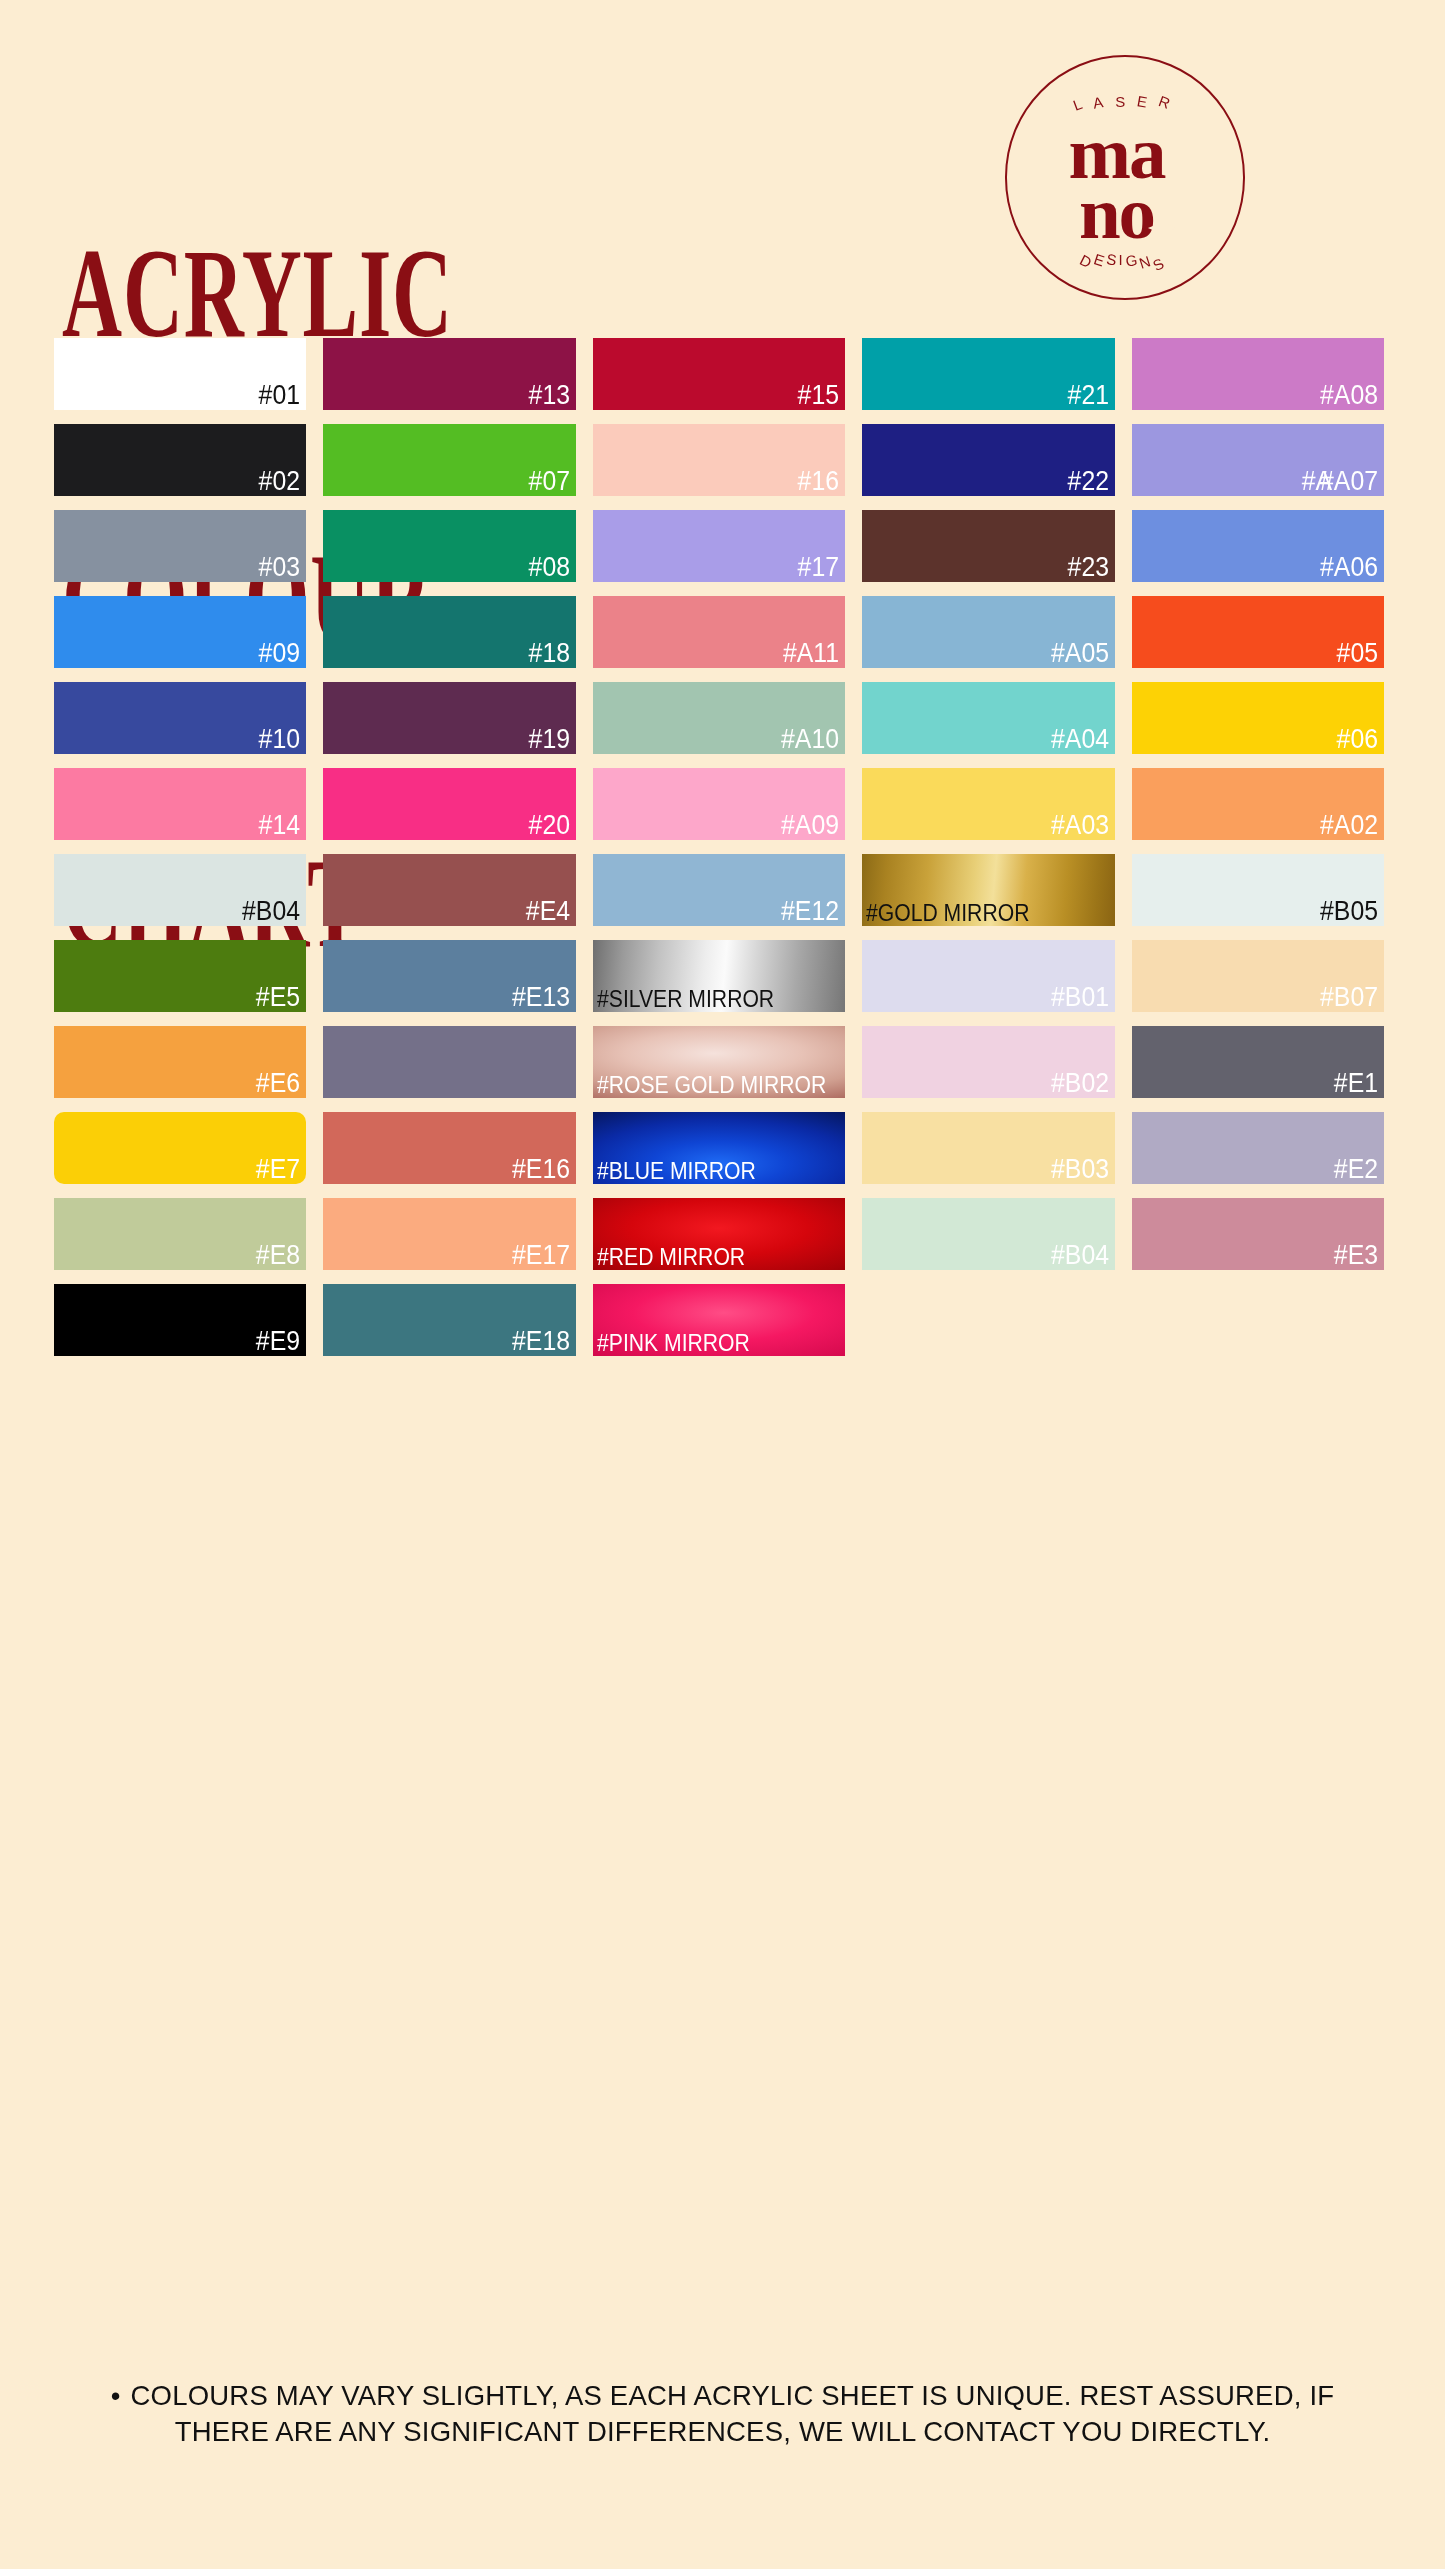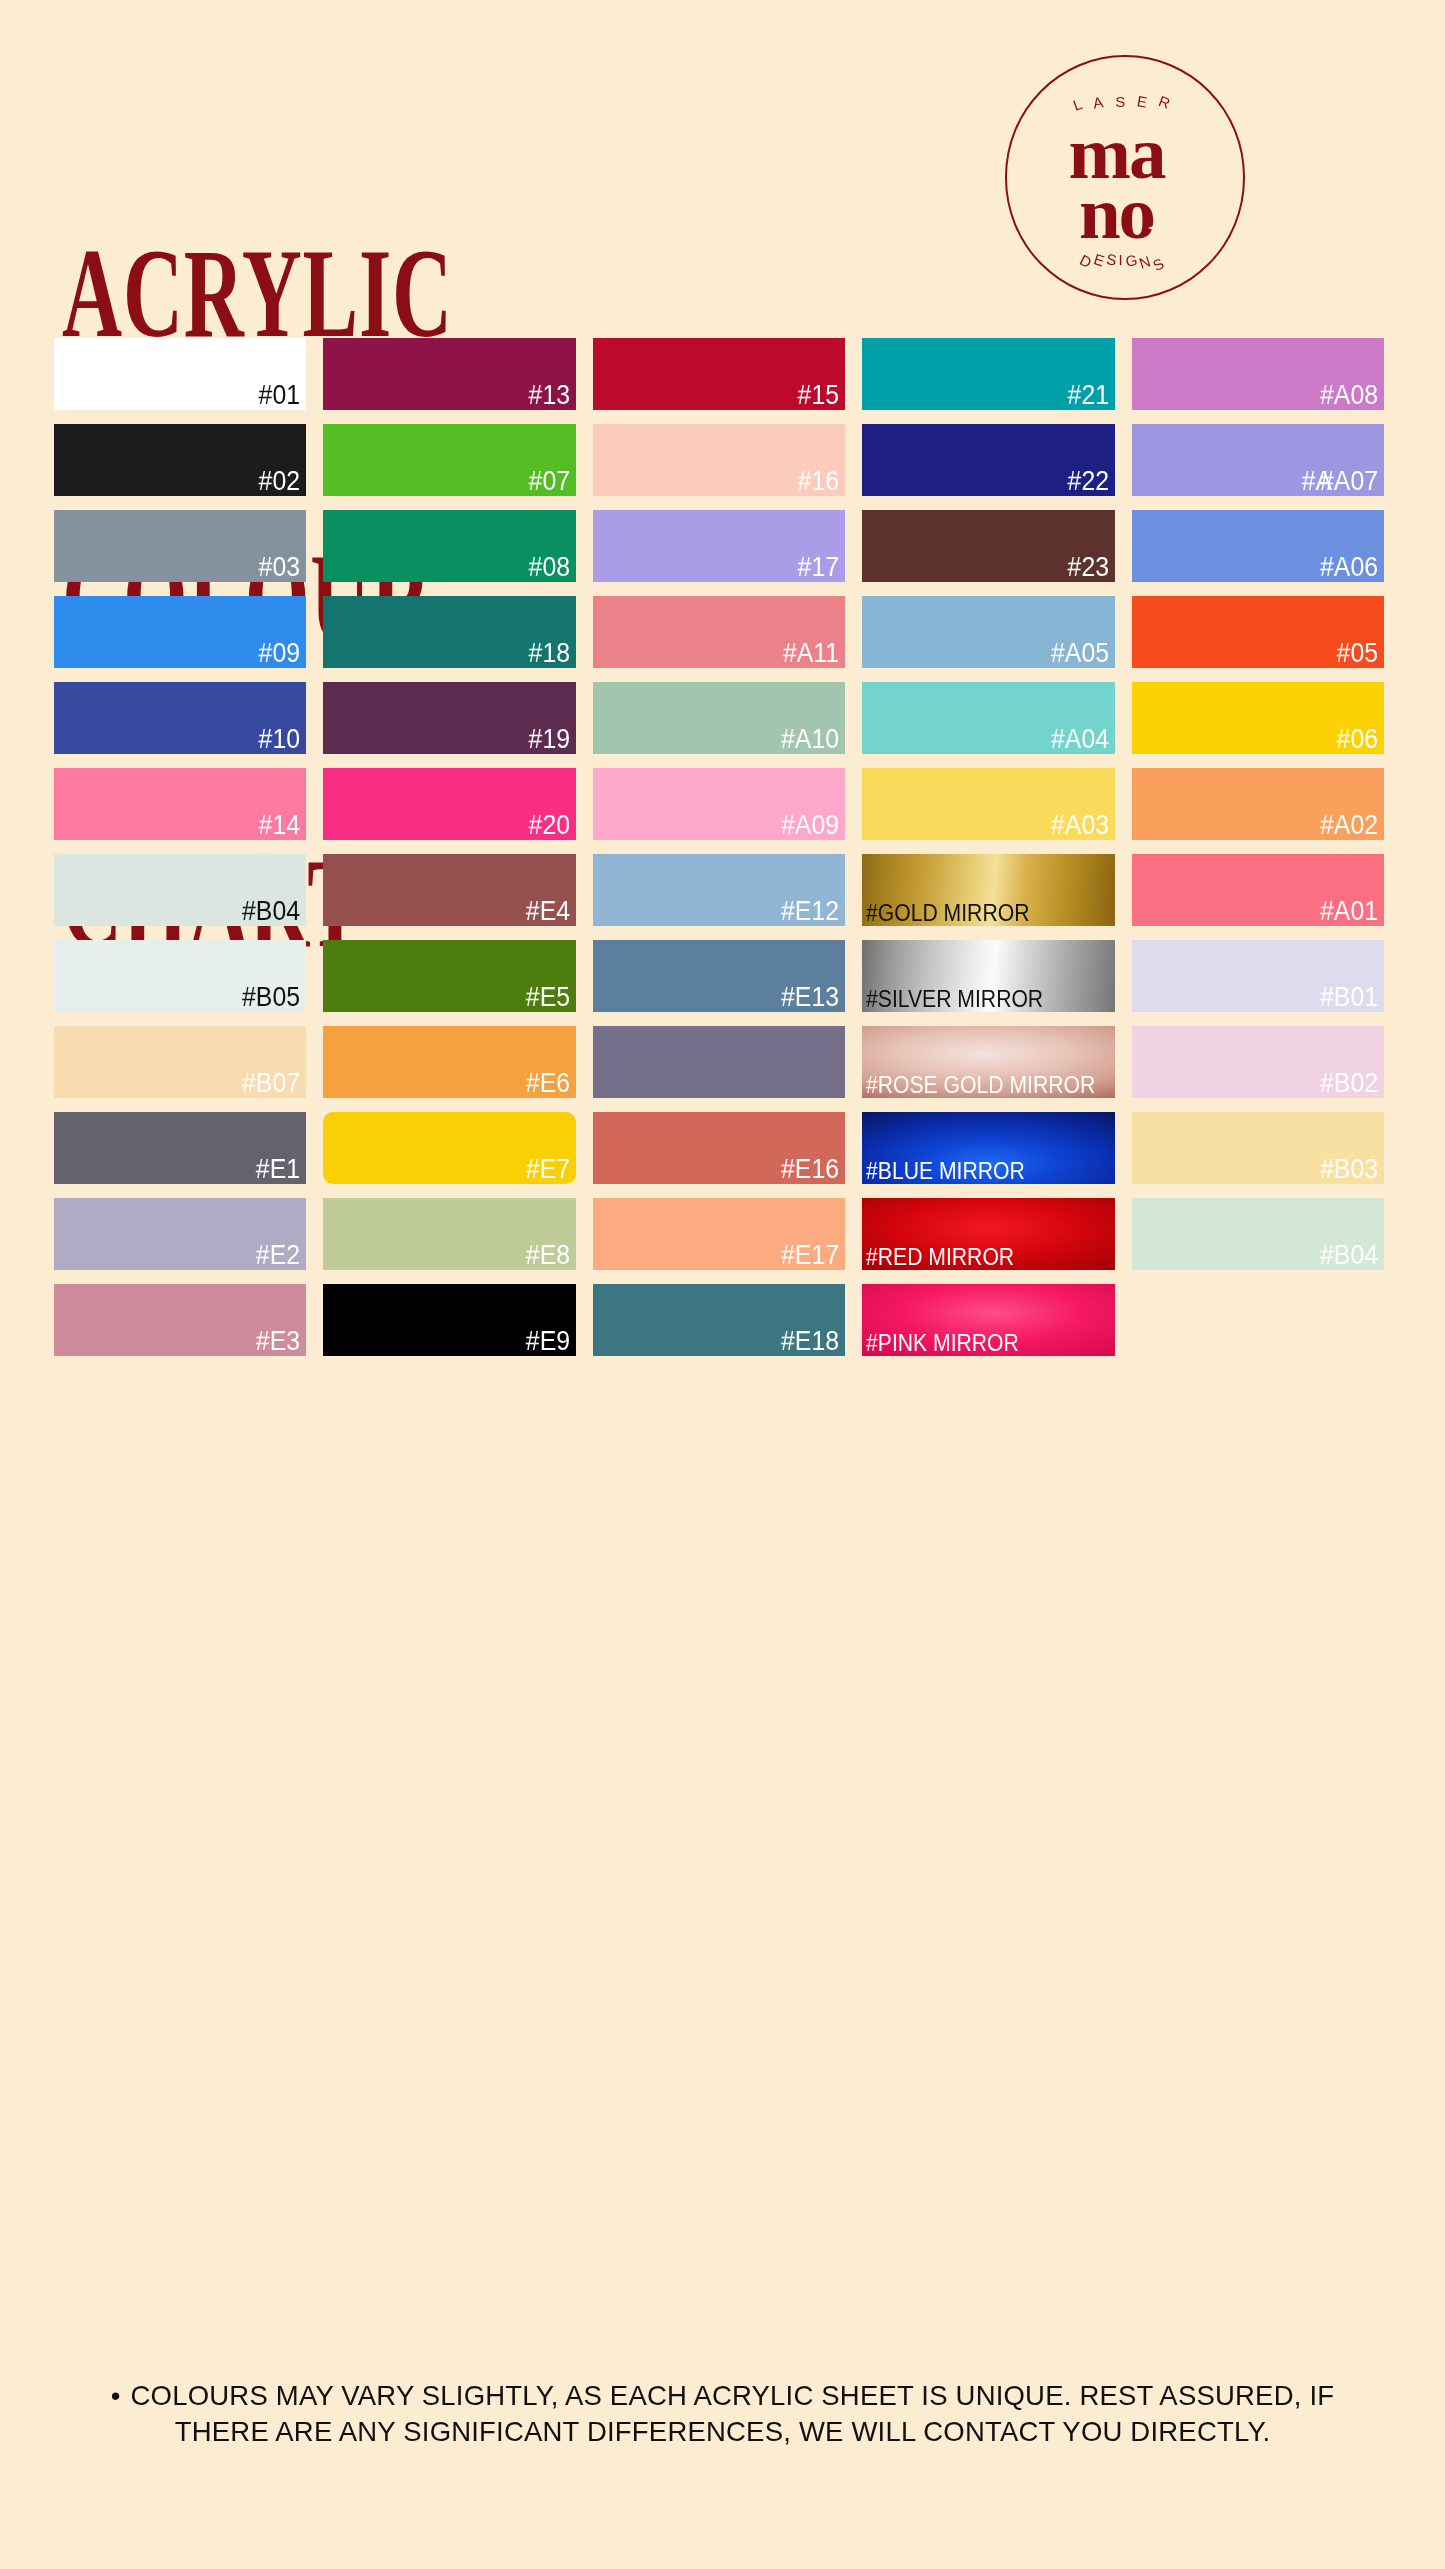--- a/index.html
+++ b/index.html
@@ -262,23 +262,20 @@
     </div>
     <div class="swatch" style="background: rgb(150, 80, 79);">
       <div class="swatch-label" style="color: rgb(255, 255, 255);">#E4</div>
     </div>
     <div class="swatch" style="background: rgb(144, 182, 211);">
       <div class="swatch-label" style="color: rgb(255, 255, 255);">#E12</div>
     </div>
     <div class="swatch" style="background: linear-gradient(95deg, rgb(139, 106, 22) 0%, rgb(169, 130, 33) 10%, rgb(201, 162, 58) 26%, rgb(232, 207, 119) 44%, rgb(243, 224, 154) 52%, rgb(217, 177, 74) 64%, rgb(185, 143, 37) 80%, rgb(156, 117, 24) 92%, rgb(138, 100, 19) 100%);">
       <div class="swatch-label mirror" style="color: rgb(17, 17, 17);">#GOLD MIRROR</div>
     </div>
-    <div class="swatch" style="background: rgb(251, 111, 130);">
-      <div class="swatch-label" style="color: rgb(255, 255, 255);">#A01</div>
-    </div>
     <div class="swatch" style="background: rgb(230, 239, 237);">
       <div class="swatch-label" style="color: rgb(17, 17, 17);">#B05</div>
     </div>
     <div class="swatch" style="background: #4d7c0f;">
       <div class="swatch-label" style="color: rgb(255, 255, 255);">#E5</div>
     </div>
     <div class="swatch" style="background: rgb(92, 127, 158);">
       <div class="swatch-label" style="color: rgb(255, 255, 255);">#E13</div>
     </div>
     <div class="swatch" style="background: linear-gradient(95deg, rgb(111, 111, 111) 0%, rgb(154, 154, 154) 12%, rgb(194, 194, 194) 26%, rgb(237, 237, 237) 44%, rgb(251, 251, 251) 52%, rgb(214, 214, 214) 64%, rgb(168, 168, 168) 80%, rgb(138, 138, 138) 92%, rgb(118, 118, 118) 100%);">

